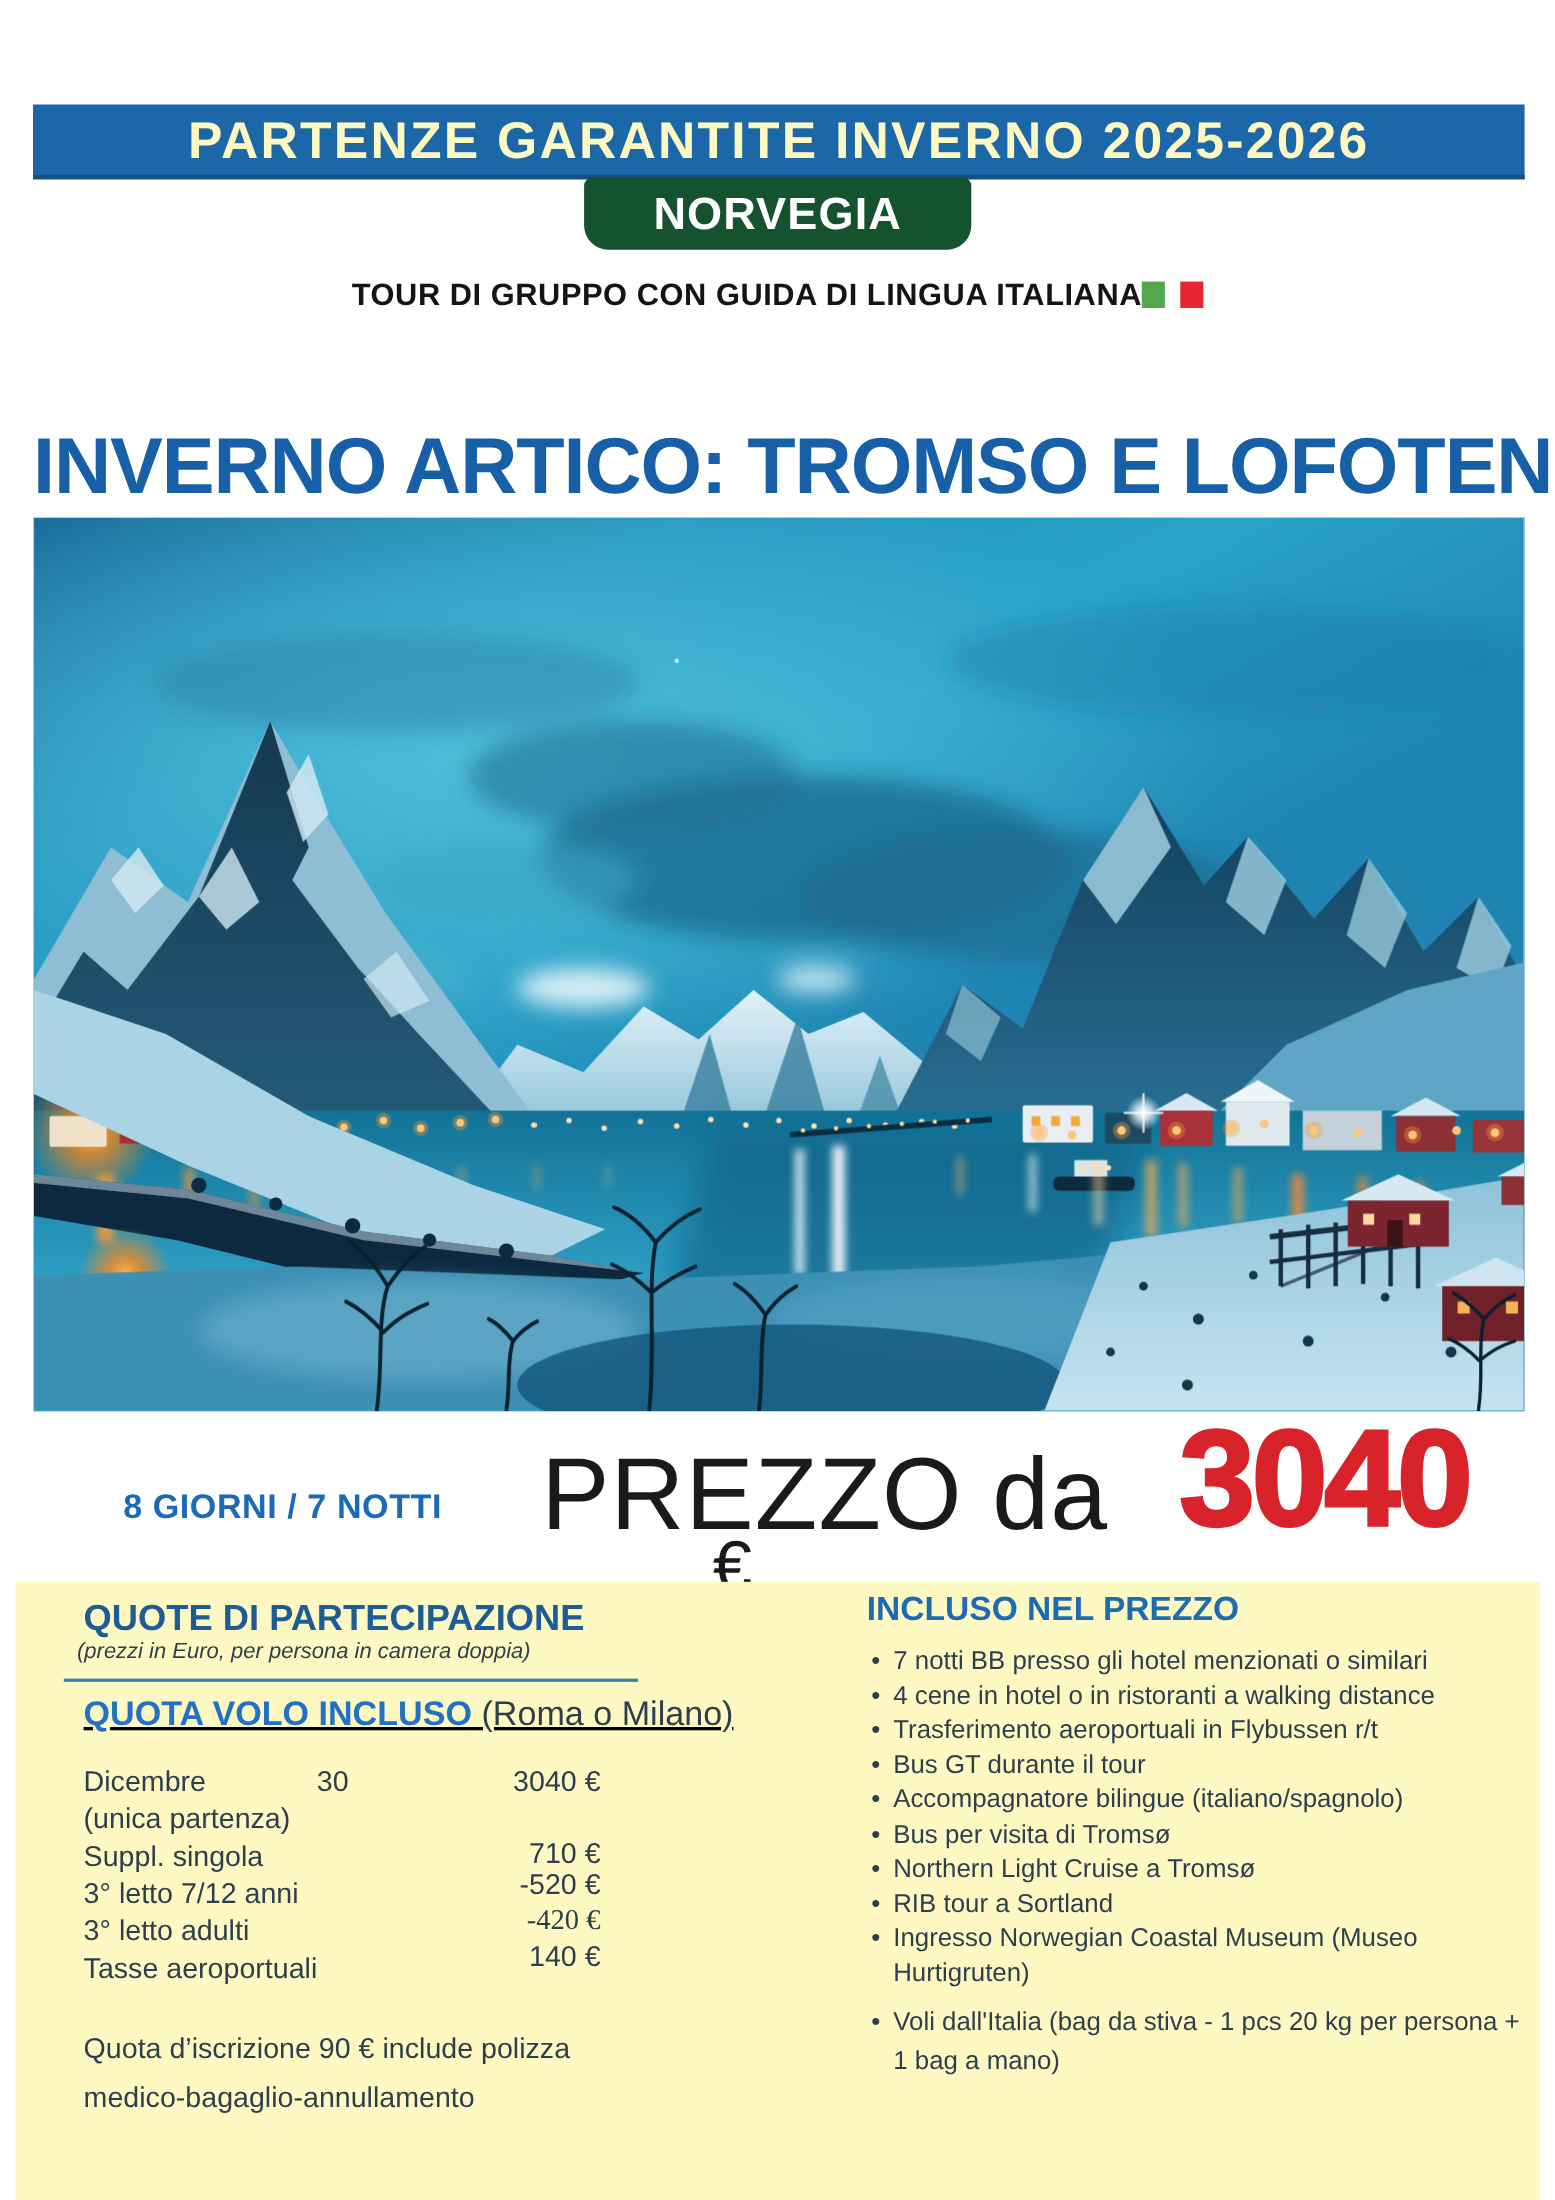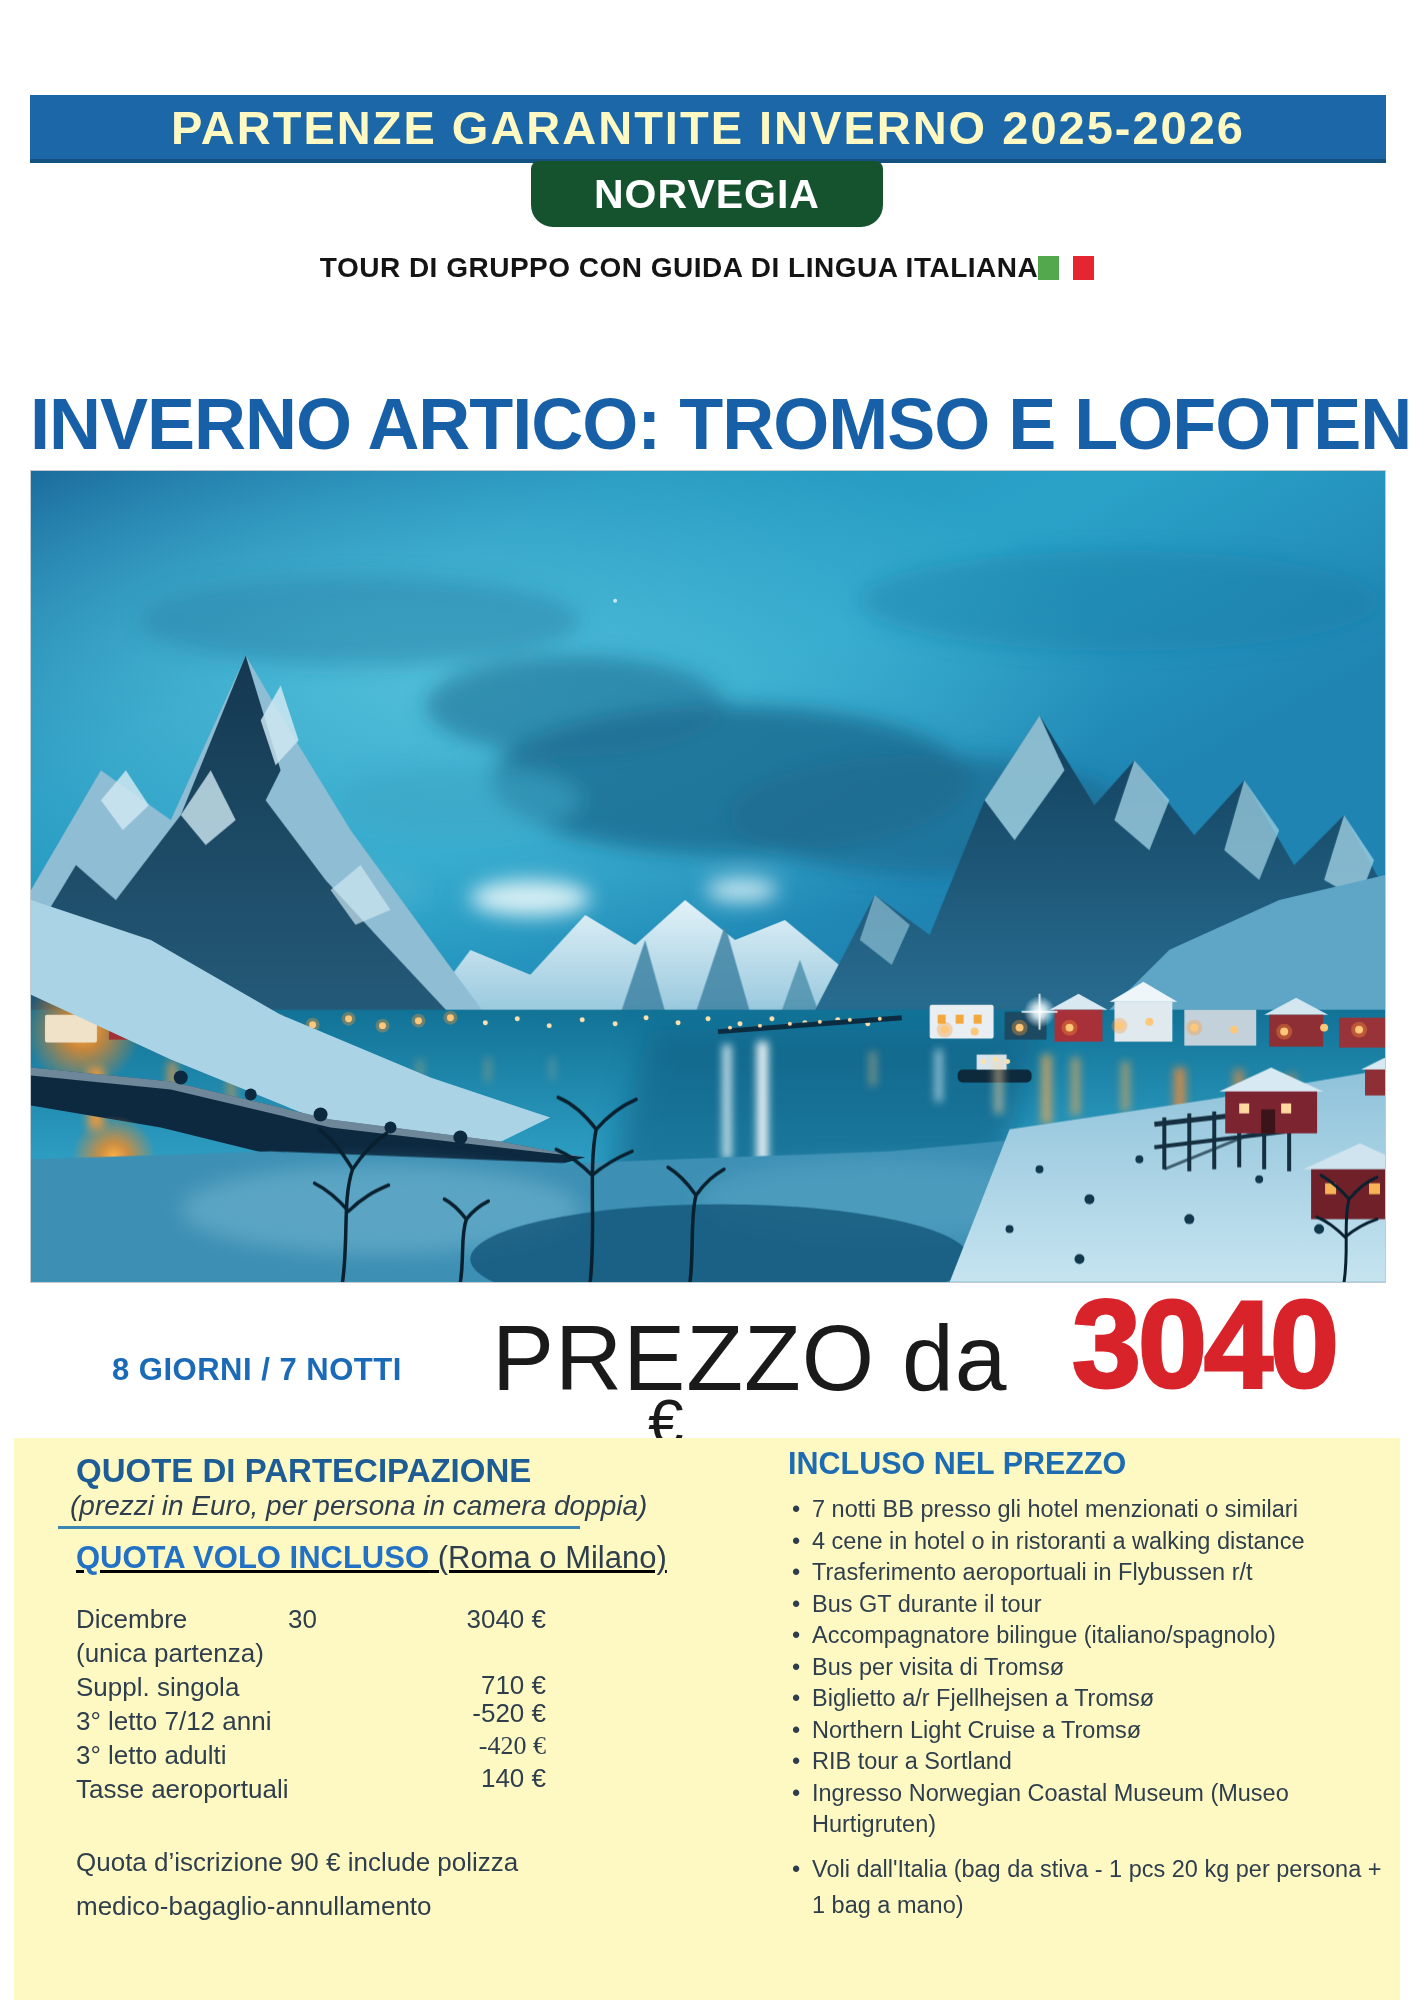--- a/index.html
+++ b/index.html
@@ -61,21 +61,21 @@
   .panel{
     position:absolute;left:14px;top:1438px;width:1386px;height:562px;
     background:#fef9c3;z-index:1;
   }
   .q-heading{
     position:absolute;left:62px;top:14px;
     color:#1d5c94;font-size:33px;font-weight:700;letter-spacing:0;white-space:nowrap;
   }
   .q-sub{
     position:absolute;left:56px;top:52px;
-    color:#2e3e4d;font-size:28px;font-style:italic;white-space:nowrap;
+    color:#2e3e4d;font-size:20px;font-style:italic;white-space:nowrap;
   }
   .q-rule{position:absolute;left:44px;top:88px;width:522px;height:3px;background:#3c86b4;}
   .q-flight{position:absolute;left:62px;top:102px;font-size:31px;white-space:nowrap;text-decoration:underline;}
   .q-flight .fl-label{color:#2271c5;font-weight:700;}
   .q-flight .fl-note{color:#2e3e4d;font-weight:400;}
   .q-rows{position:absolute;left:62px;top:166px;width:470px;}
   .q-row{position:relative;height:34px;color:#2e3e4d;font-size:26px;}
   .q-row .lbl{position:absolute;left:0;top:0;white-space:nowrap;}
   .q-row .det{position:absolute;left:212px;top:0;}
   .q-row .val{position:absolute;right:0;top:0;white-space:nowrap;}
@@ -470,21 +470,20 @@
     </div>
 
     <div class="i-heading">INCLUSO NEL PREZZO</div>
     <ul class="i-list">
       <li>7 notti BB presso gli hotel menzionati o similari</li>
       <li>4 cene in hotel o in ristoranti a walking distance</li>
       <li>Trasferimento aeroportuali in Flybussen r/t</li>
       <li>Bus GT durante il tour</li>
       <li>Accompagnatore bilingue (italiano/spagnolo)</li>
       <li>Bus per visita di Tromsø</li>
-      <li>Biglietto a/r Fjellhejsen a Tromsø</li>
       <li>Northern Light Cruise a Tromsø</li>
       <li>RIB tour a Sortland</li>
       <li>Ingresso Norwegian Coastal Museum (Museo Hurtigruten)</li>
       <li>Voli dall'Italia (bag da stiva - 1 pcs 20 kg per persona + 1 bag a mano)</li>
     </ul>
 
   </div>
 </div>
 
 </body></html>

